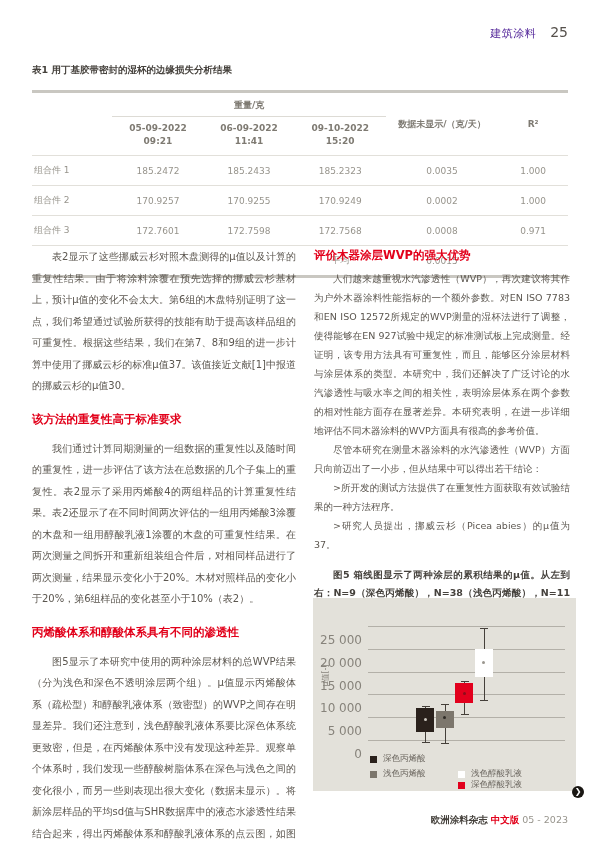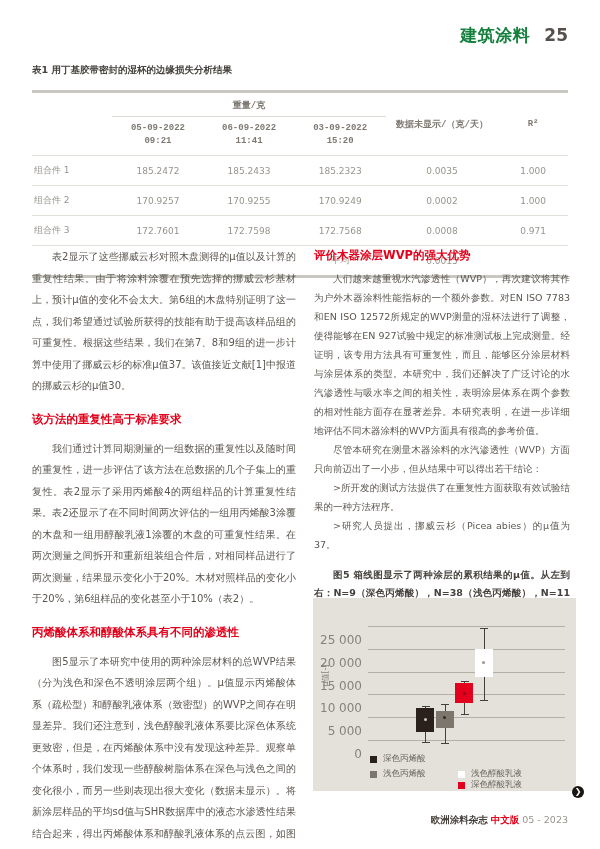--- a/index.html
+++ b/index.html
@@ -1,28 +1,28 @@
 <!DOCTYPE html>
 <html><head>
 <meta charset="utf-8">
 <style>
   html,body{margin:0;padding:0;background:#888;}
   .page{position:relative;width:600px;height:849px;background:#ffffff;margin:0 auto;
         font-family:"DejaVu Sans",sans-serif;color:#5b564f;overflow:hidden;}
   
   .hdr{position:absolute;top:24px;right:32px;display:flex;align-items:baseline;gap:14px;}
-  .hdr .sec{color:#15803d;font-weight:bold;font-size:17px;letter-spacing:.5px;}
-  .hdr .pg{color:#55504b;font-size:17px;font-weight:bold;}
+  .hdr .sec{color:#4c1d95;font-weight:normal;font-size:11px;letter-spacing:.5px;}
+  .hdr .pg{color:#55504b;font-size:14px;font-weight:normal;}
   
   .tbl-title{position:absolute;left:32px;top:64px;font-size:9.5px;font-weight:bold;color:#45413c;}
   table.datatbl{position:absolute;left:32px;top:90px;width:536px;border-collapse:collapse;
         font-size:9px;color:#97948c;table-layout:fixed;}
   table.datatbl{border-top:3px solid #c9c7c1;border-bottom:3px solid #c9c7c1;}
   .datatbl th,.datatbl td{font-weight:normal;padding:6px 2px;text-align:center;vertical-align:middle;}
-  .datatbl th{color:#7e7a72;font-weight:bold;font-family:Liberation Mono, monospace;}
+  .datatbl th{color:#7e7a72;font-weight:bold;}
   .datatbl .group{border-bottom:1px solid #dddbd5;padding-bottom:4px;}
   .datatbl .lbl{text-align:left;padding-left:2px;}
   .datatbl tbody td{border-top:1px solid #e2e0da;height:17px;}
   .datatbl .subhdr th{padding-top:5px;padding-bottom:7px;font-weight:bold;}
   .datatbl .dt span{display:block;line-height:1.45;}
   
   .colL{position:absolute;left:32px;top:246px;width:264px;}
   .colR{position:absolute;left:314px;top:248px;width:256px;}
   .para{font-size:10px;line-height:21.5px;text-align:justify;text-indent:2em;
         color:#5b564f;margin:0 0 2px 0;}
@@ -84,21 +84,21 @@
       <tr class="subhdr">
         <th class="dt">
           <span>05-09-2022</span>
           <span>09:21</span>
         </th>
         <th class="dt">
           <span>06-09-2022</span>
           <span>11:41</span>
         </th>
         <th class="dt">
-          <span>03-09-2022</span>
+          <span>09-10-2022</span>
           <span>15:20</span>
         </th>
       </tr>
     </thead>
     <tbody>
       <tr>
         <td class="lbl">组合件 1</td>
         <td>185.2472</td>
         <td>185.2433</td>
         <td>185.2323</td>

